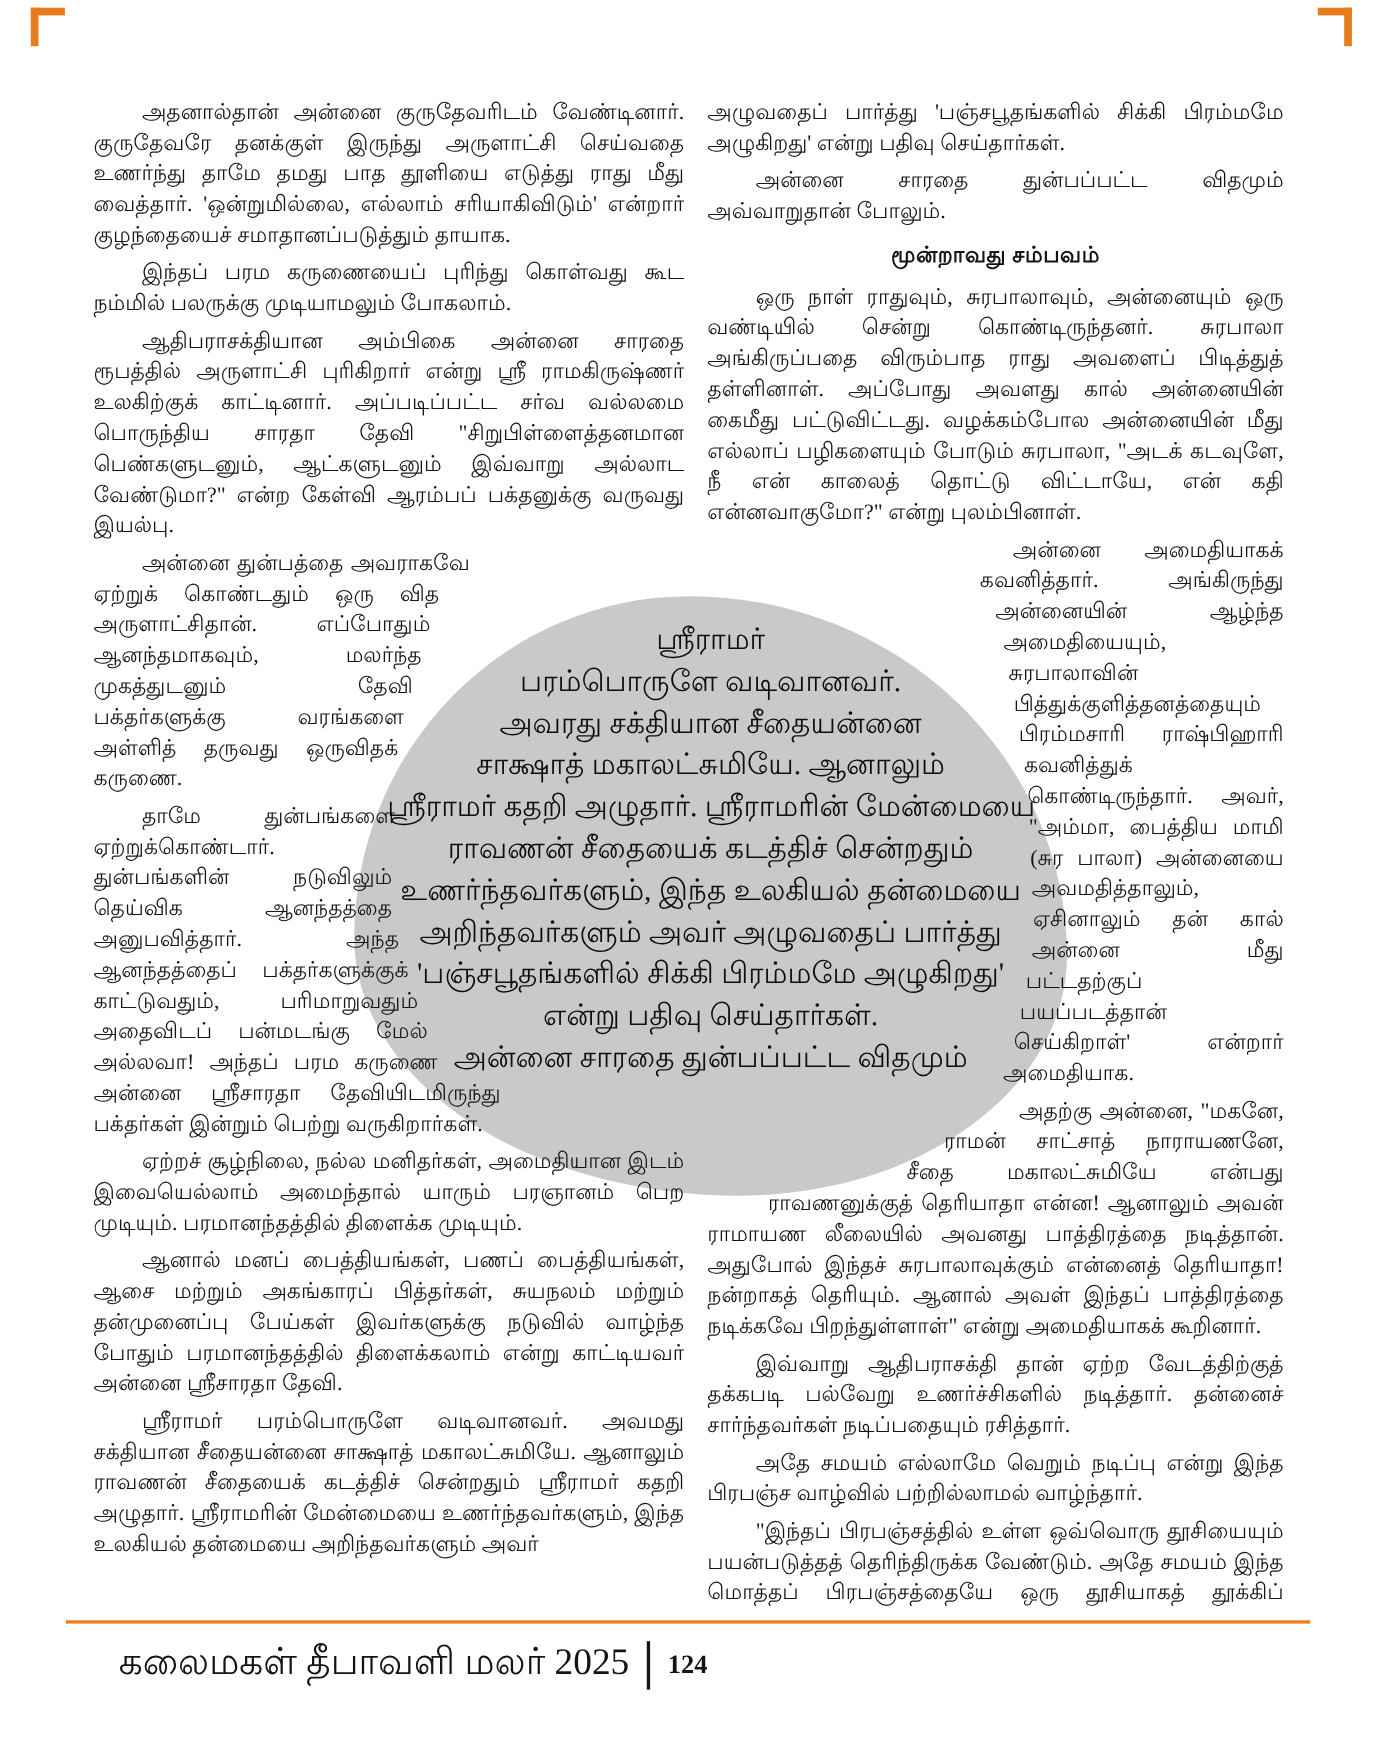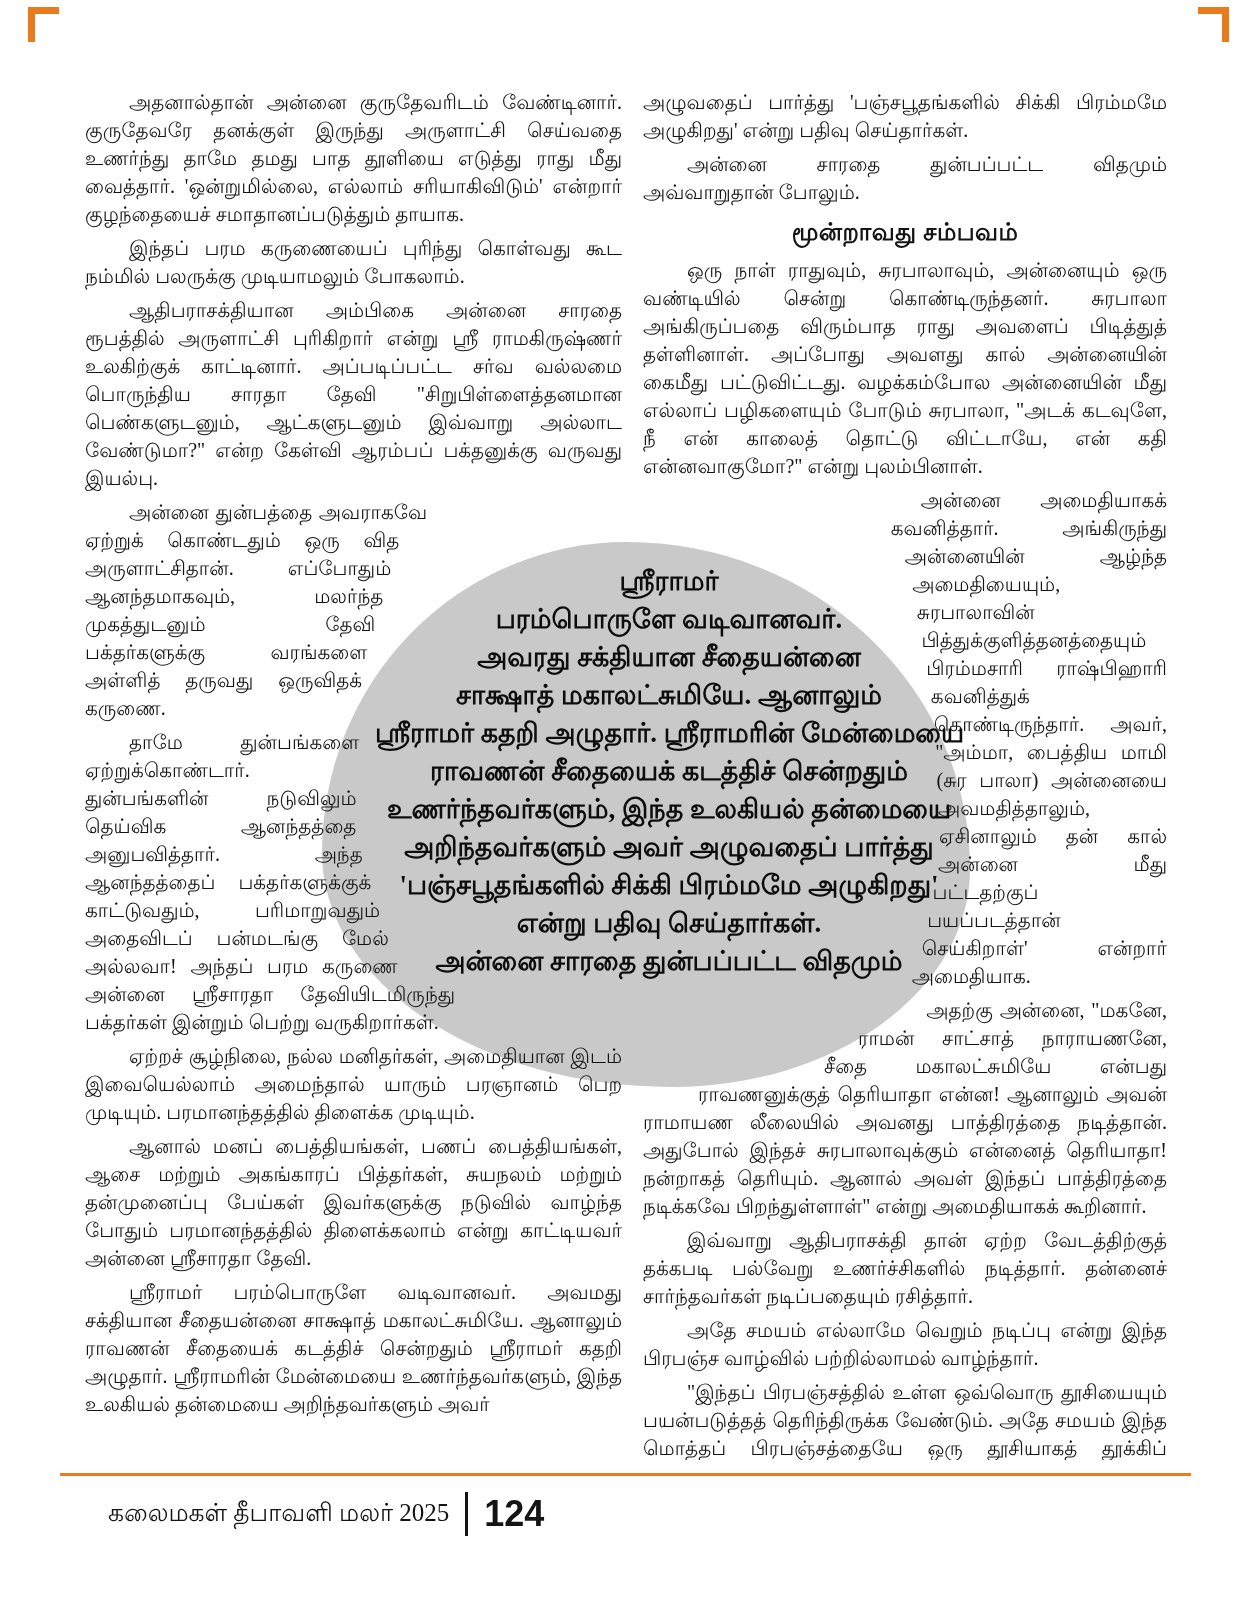--- a/index.html
+++ b/index.html
@@ -18,21 +18,21 @@
   .col {
     position:absolute; top:88px; height:1372px; overflow:hidden;
     text-align:justify; font-size:20px; line-height:28px; z-index:1;
   }
   .col-left  { left:85px;  width:537px; }
   .col-right { left:643px; width:524px; }
   .col p { margin:0 0 6px 0; text-indent:44px; }
   .col p.no-indent { text-indent:0; }
 
   .section-heading {
-    font-size:24px; font-weight:bold; text-align:center;
+    font-size:20px; font-weight:bold; text-align:center;
     margin:12px 0 10px 0; letter-spacing:0.5px;
   }
 
   
   .wrap-spacer-left {
     float:right; width:300px; height:460px; margin:56px 0 0 8px;
     shape-outside: polygon(52% 0%, 100% 0%, 100% 100%, 78% 100%, 30% 87%, 17% 62%, 19% 36%, 31% 11%);
     shape-margin:10px;
   }
   .wrap-spacer-right {
@@ -42,40 +42,39 @@
   }
 
   
   .blob {
     position:absolute; left:322px; top:542px; width:648px; height:545px;
     background:#c9c9c9; z-index:0;
     border-radius:47% 53% 46% 54% / 57% 60% 40% 43%;
   }
   .pull-quote {
     position:absolute; left:352px; top:562px; width:588px; height:505px; z-index:2;
-    text-align:center; font-weight:bold; font-size:27px; line-height:38px;
+    text-align:center; font-weight:normal; font-size:27px; line-height:38px;
     color:#0d0d0d;
-    margin-left:23px;
   }
   .pull-quote .pq-line { white-space:nowrap; }
 
   
   .footer-rule {
     position:absolute; left:60px; top:1473px; width:1131px; height:3px;
     background:#ea7c1f;
   }
   .footer {
     position:absolute; left:108px; top:1492px;
     display:flex; align-items:center; gap:16px; z-index:1;
   }
-  .footer-magazine { font-size:25px; color:#141414; }
+  .footer-magazine { font-size:34px; color:#141414; }
   .footer-bar { width:3px; height:44px; background:#141414; }
   .footer-page {
-    font-size:36px; font-weight:bold; color:#141414;
-    font-family:Liberation Sans, sans-serif;
+    font-size:24px; font-weight:bold; color:#141414;
+    font-family:Liberation Serif, serif;
   }
 </style>
 </head>
 <body>
 
 <div class="page">
 
   <div class="corner-mark left"></div>
   <div class="corner-mark right"></div>
 

